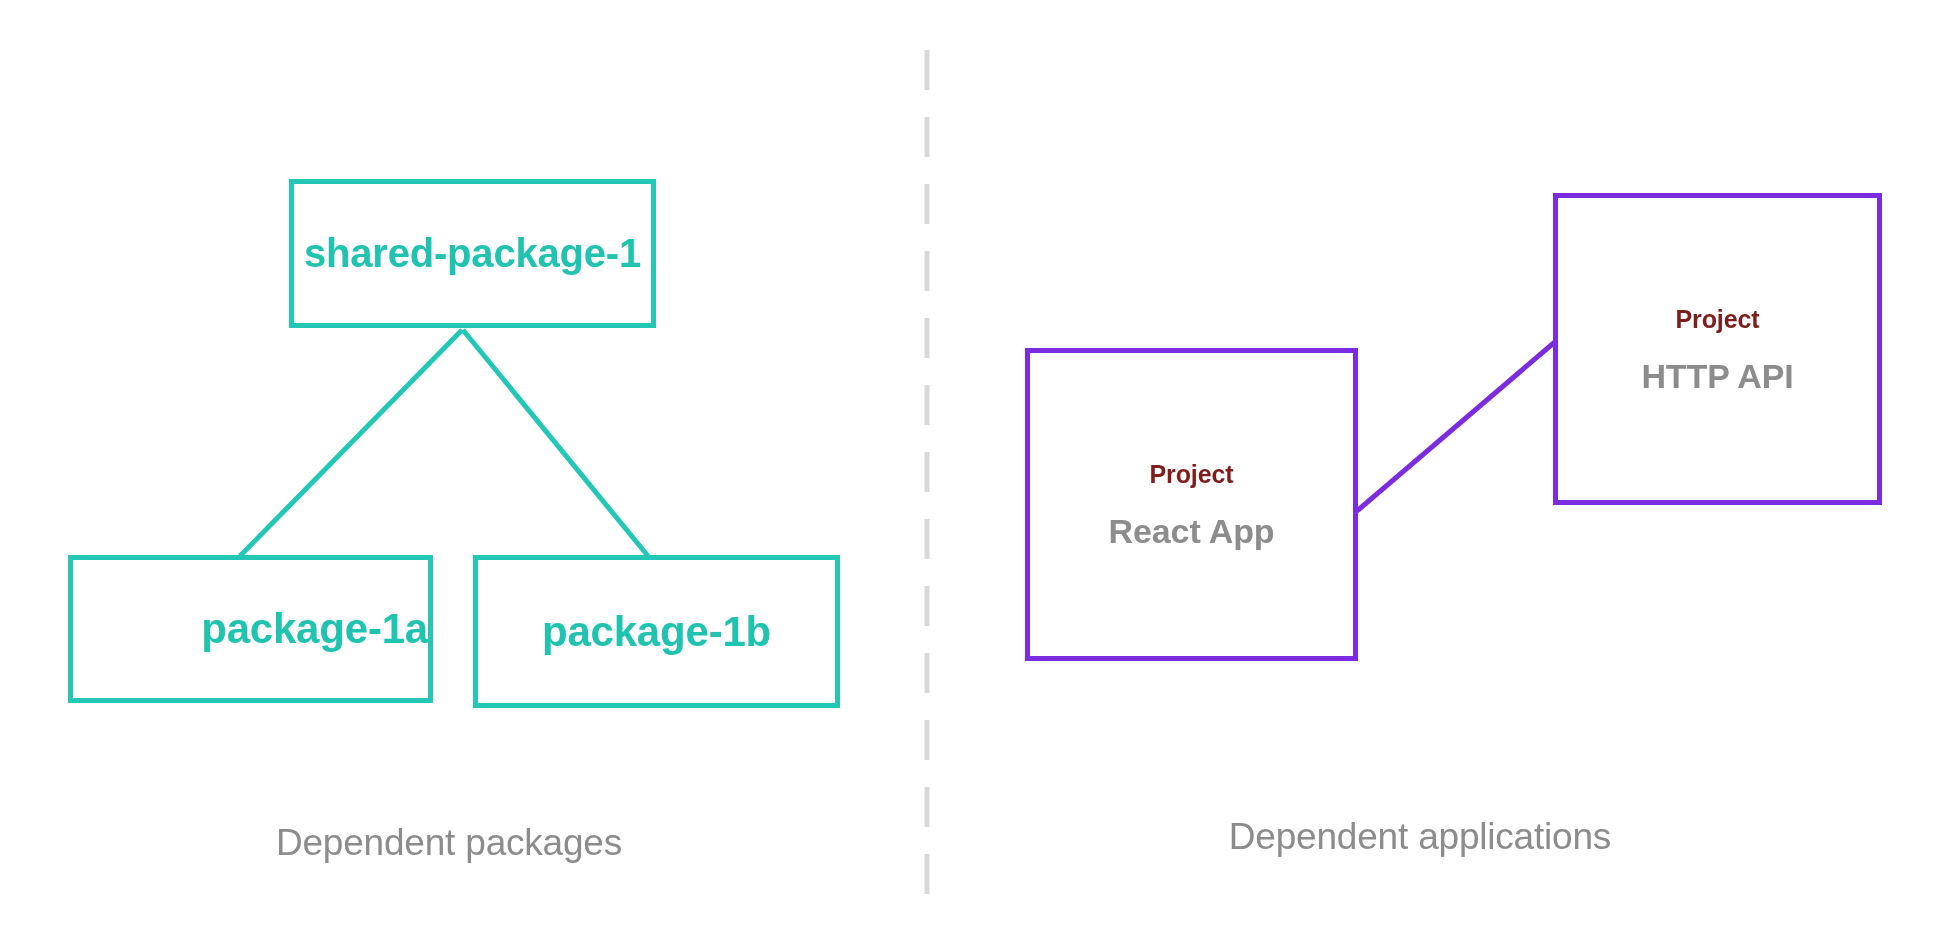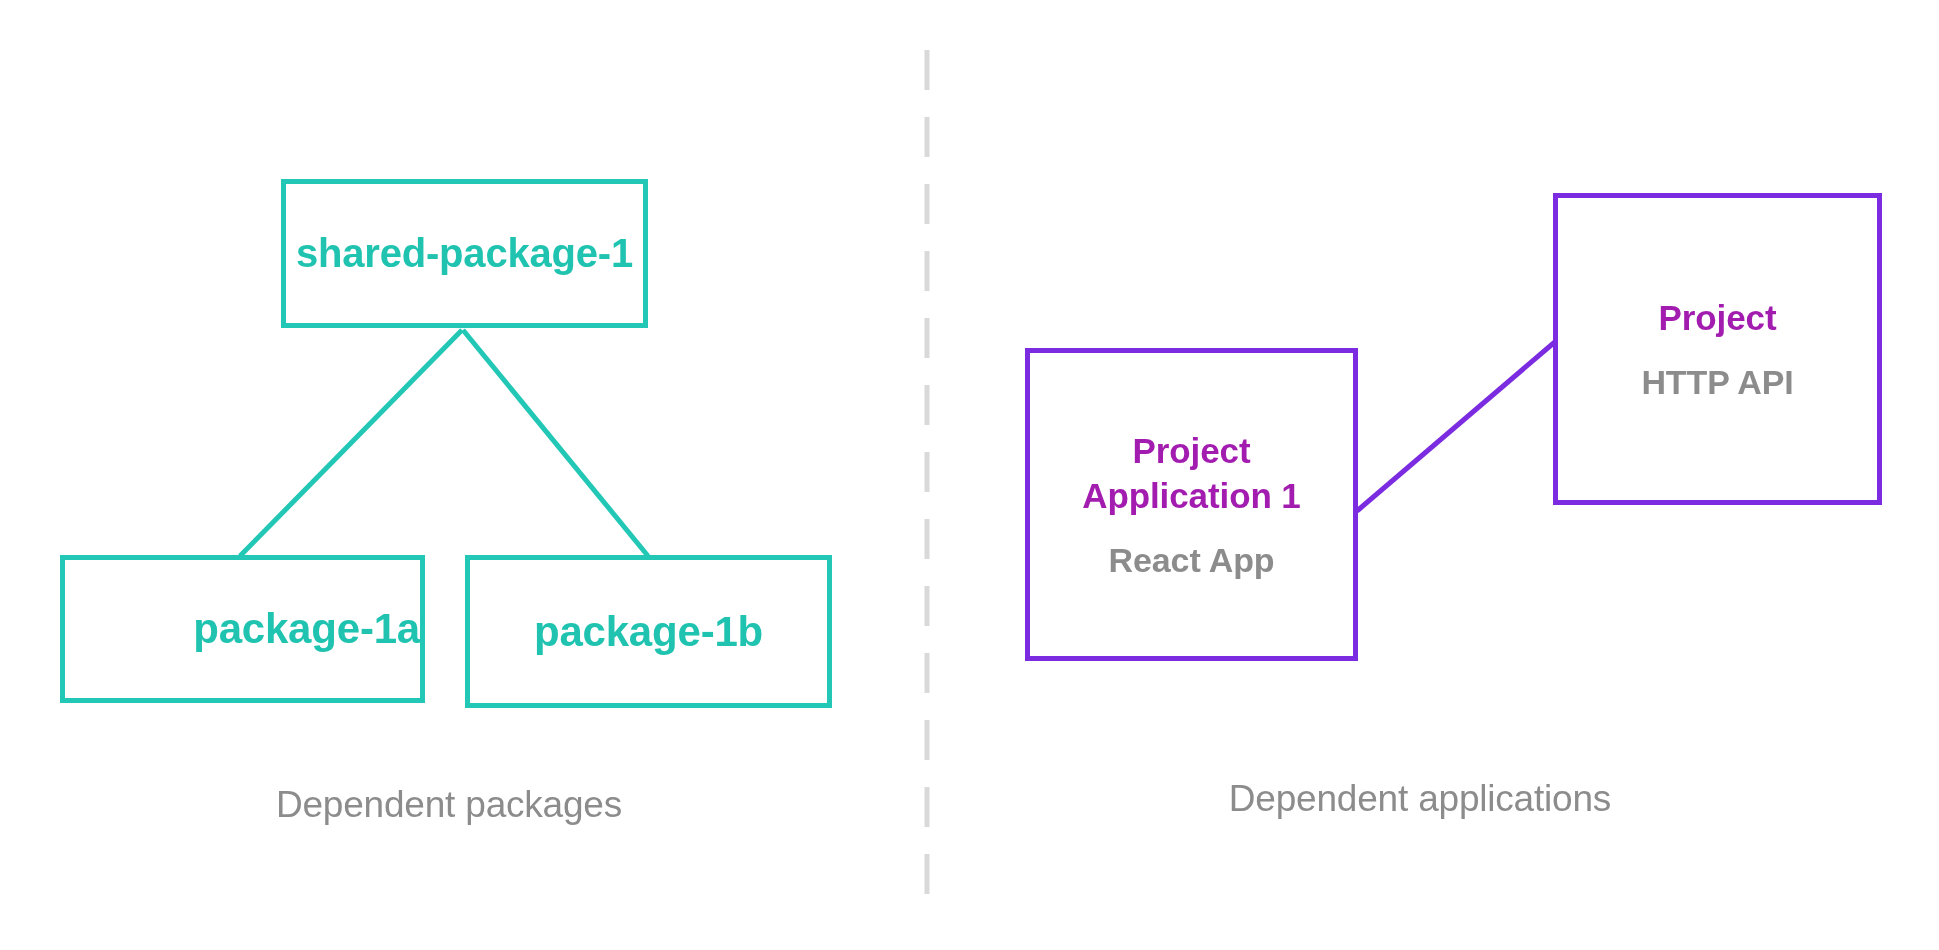--- a/index.html
+++ b/index.html
@@ -34,20 +34,21 @@
     display: flex;
     flex-direction: column;
     align-items: center;
     justify-content: center;
     text-align: center;
   }
 
   
   .node.pkg {
     border: 5px solid #22c7b5;
+    margin-left: 8px;
   }
   .node.pkg .title {
     color: #1fc3b0;
     font-weight: bold;
     letter-spacing: -0.2px;
     white-space: nowrap;
   }
 
   #node-shared-package-1 {
     left: 281px;  top: 179px;
@@ -65,23 +66,23 @@
     left: 465px;  top: 555px;
     width: 367px; height: 153px;
   }
   #node-package-1b .title { font-size: 42px; }
 
   
   .node.app {
     border: 5px solid #7b2be0;
   }
   .node.app .title {
-    color: #a21caf;
+    color: #7f1d1d;
     font-weight: bold;
-    font-size: 35px;
+    font-size: 25px;
     line-height: 1.28;
     letter-spacing: -0.1px;
   }
   .node.app .subtitle {
     color: #8c8c8c;
     font-weight: bold;
     font-size: 34px;
     margin-top: 22px;
     letter-spacing: -0.1px;
     white-space: nowrap;
@@ -98,20 +99,21 @@
 
   
   .caption {
     position: absolute;
     color: #8c8c8c;
     font-size: 37px;
     letter-spacing: -0.2px;
     white-space: nowrap;
     text-align: right;
     transform: translateX(-50%);
+    margin-top: 38px;
   }
   #caption-left  { left: 449px;  top: 784px; }
   #caption-right { left: 1420px; top: 778px; }
 </style>
 </head>
 <body>
 
 <div id="canvas">
 
   <svg id="edges" viewBox="0 0 1939 950" xmlns="http://www.w3.org/2000/svg">
@@ -131,21 +133,20 @@
 
   <div class="node pkg" id="node-package-1b">
     <span class="title">package-1b</span>
   </div>
 
   <div class="caption" id="caption-left">Dependent packages</div>
 
   <div class="node app" id="node-project-application-1">
     <div class="title">
       <div>Project</div>
-      <div>Application 1</div>
     </div>
     <div class="subtitle">React App</div>
   </div>
 
   <div class="node app" id="node-project-application-2">
     <div class="title">
       <div>Project</div>
     </div>
     <div class="subtitle">HTTP API</div>
   </div>

